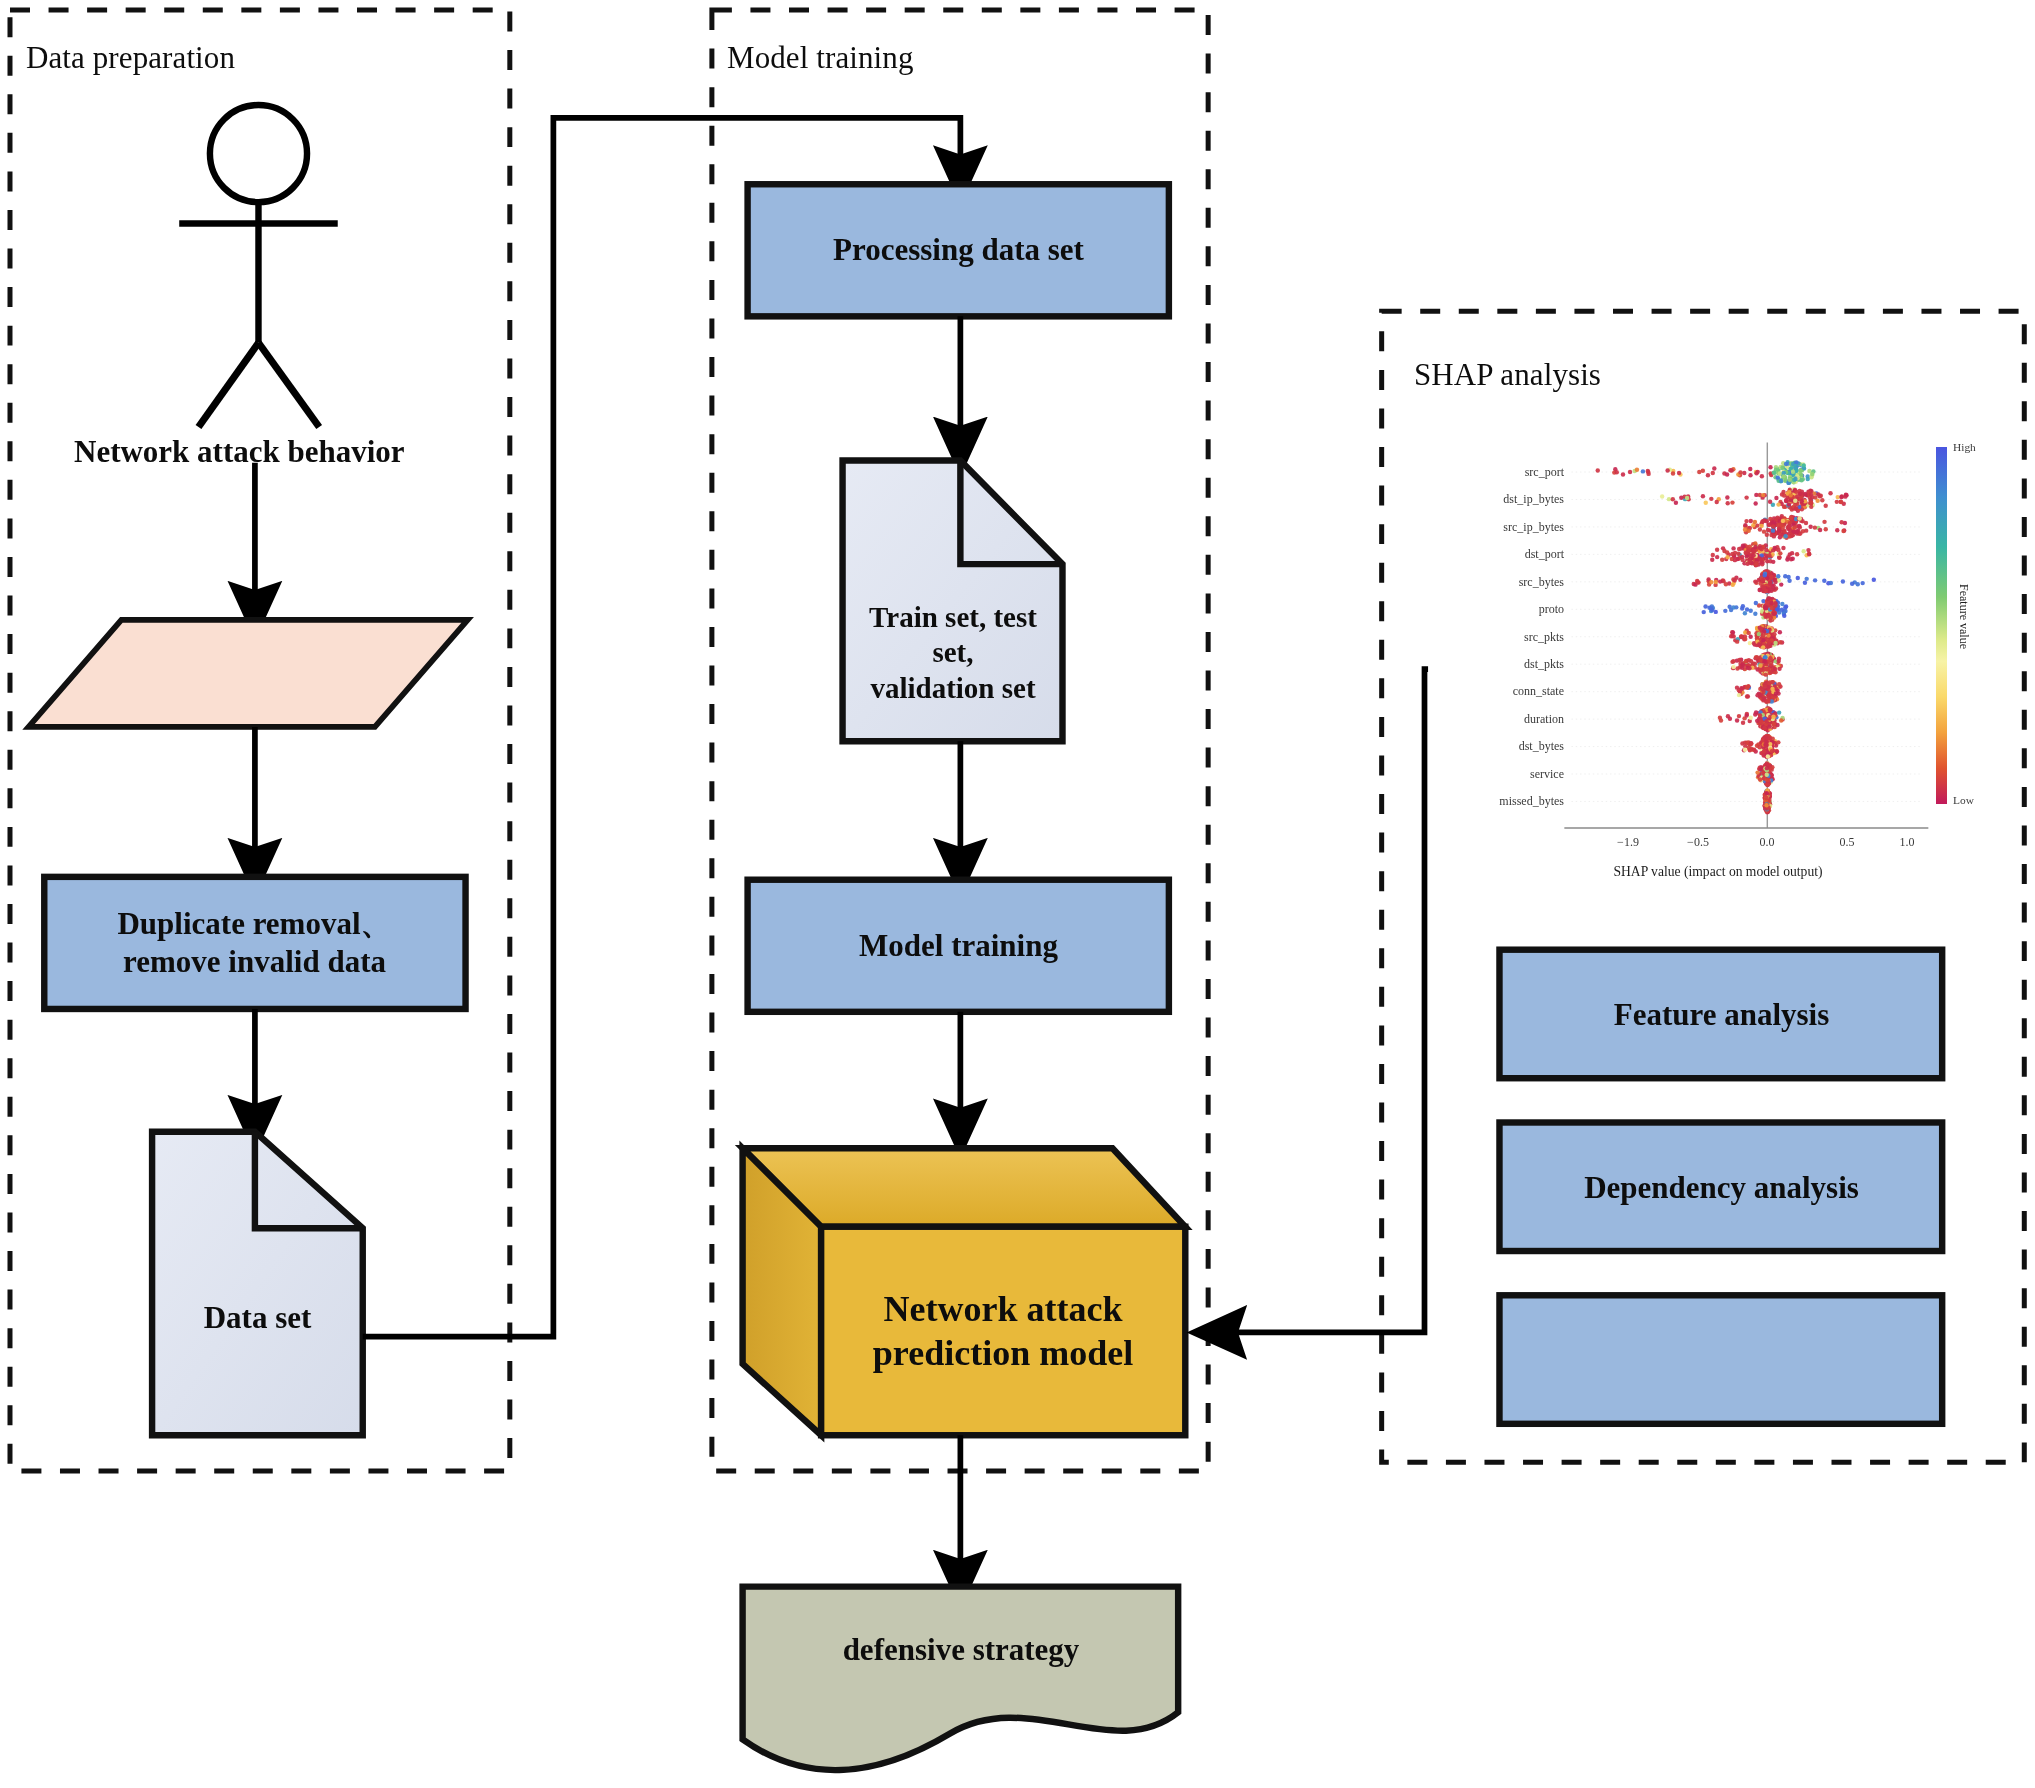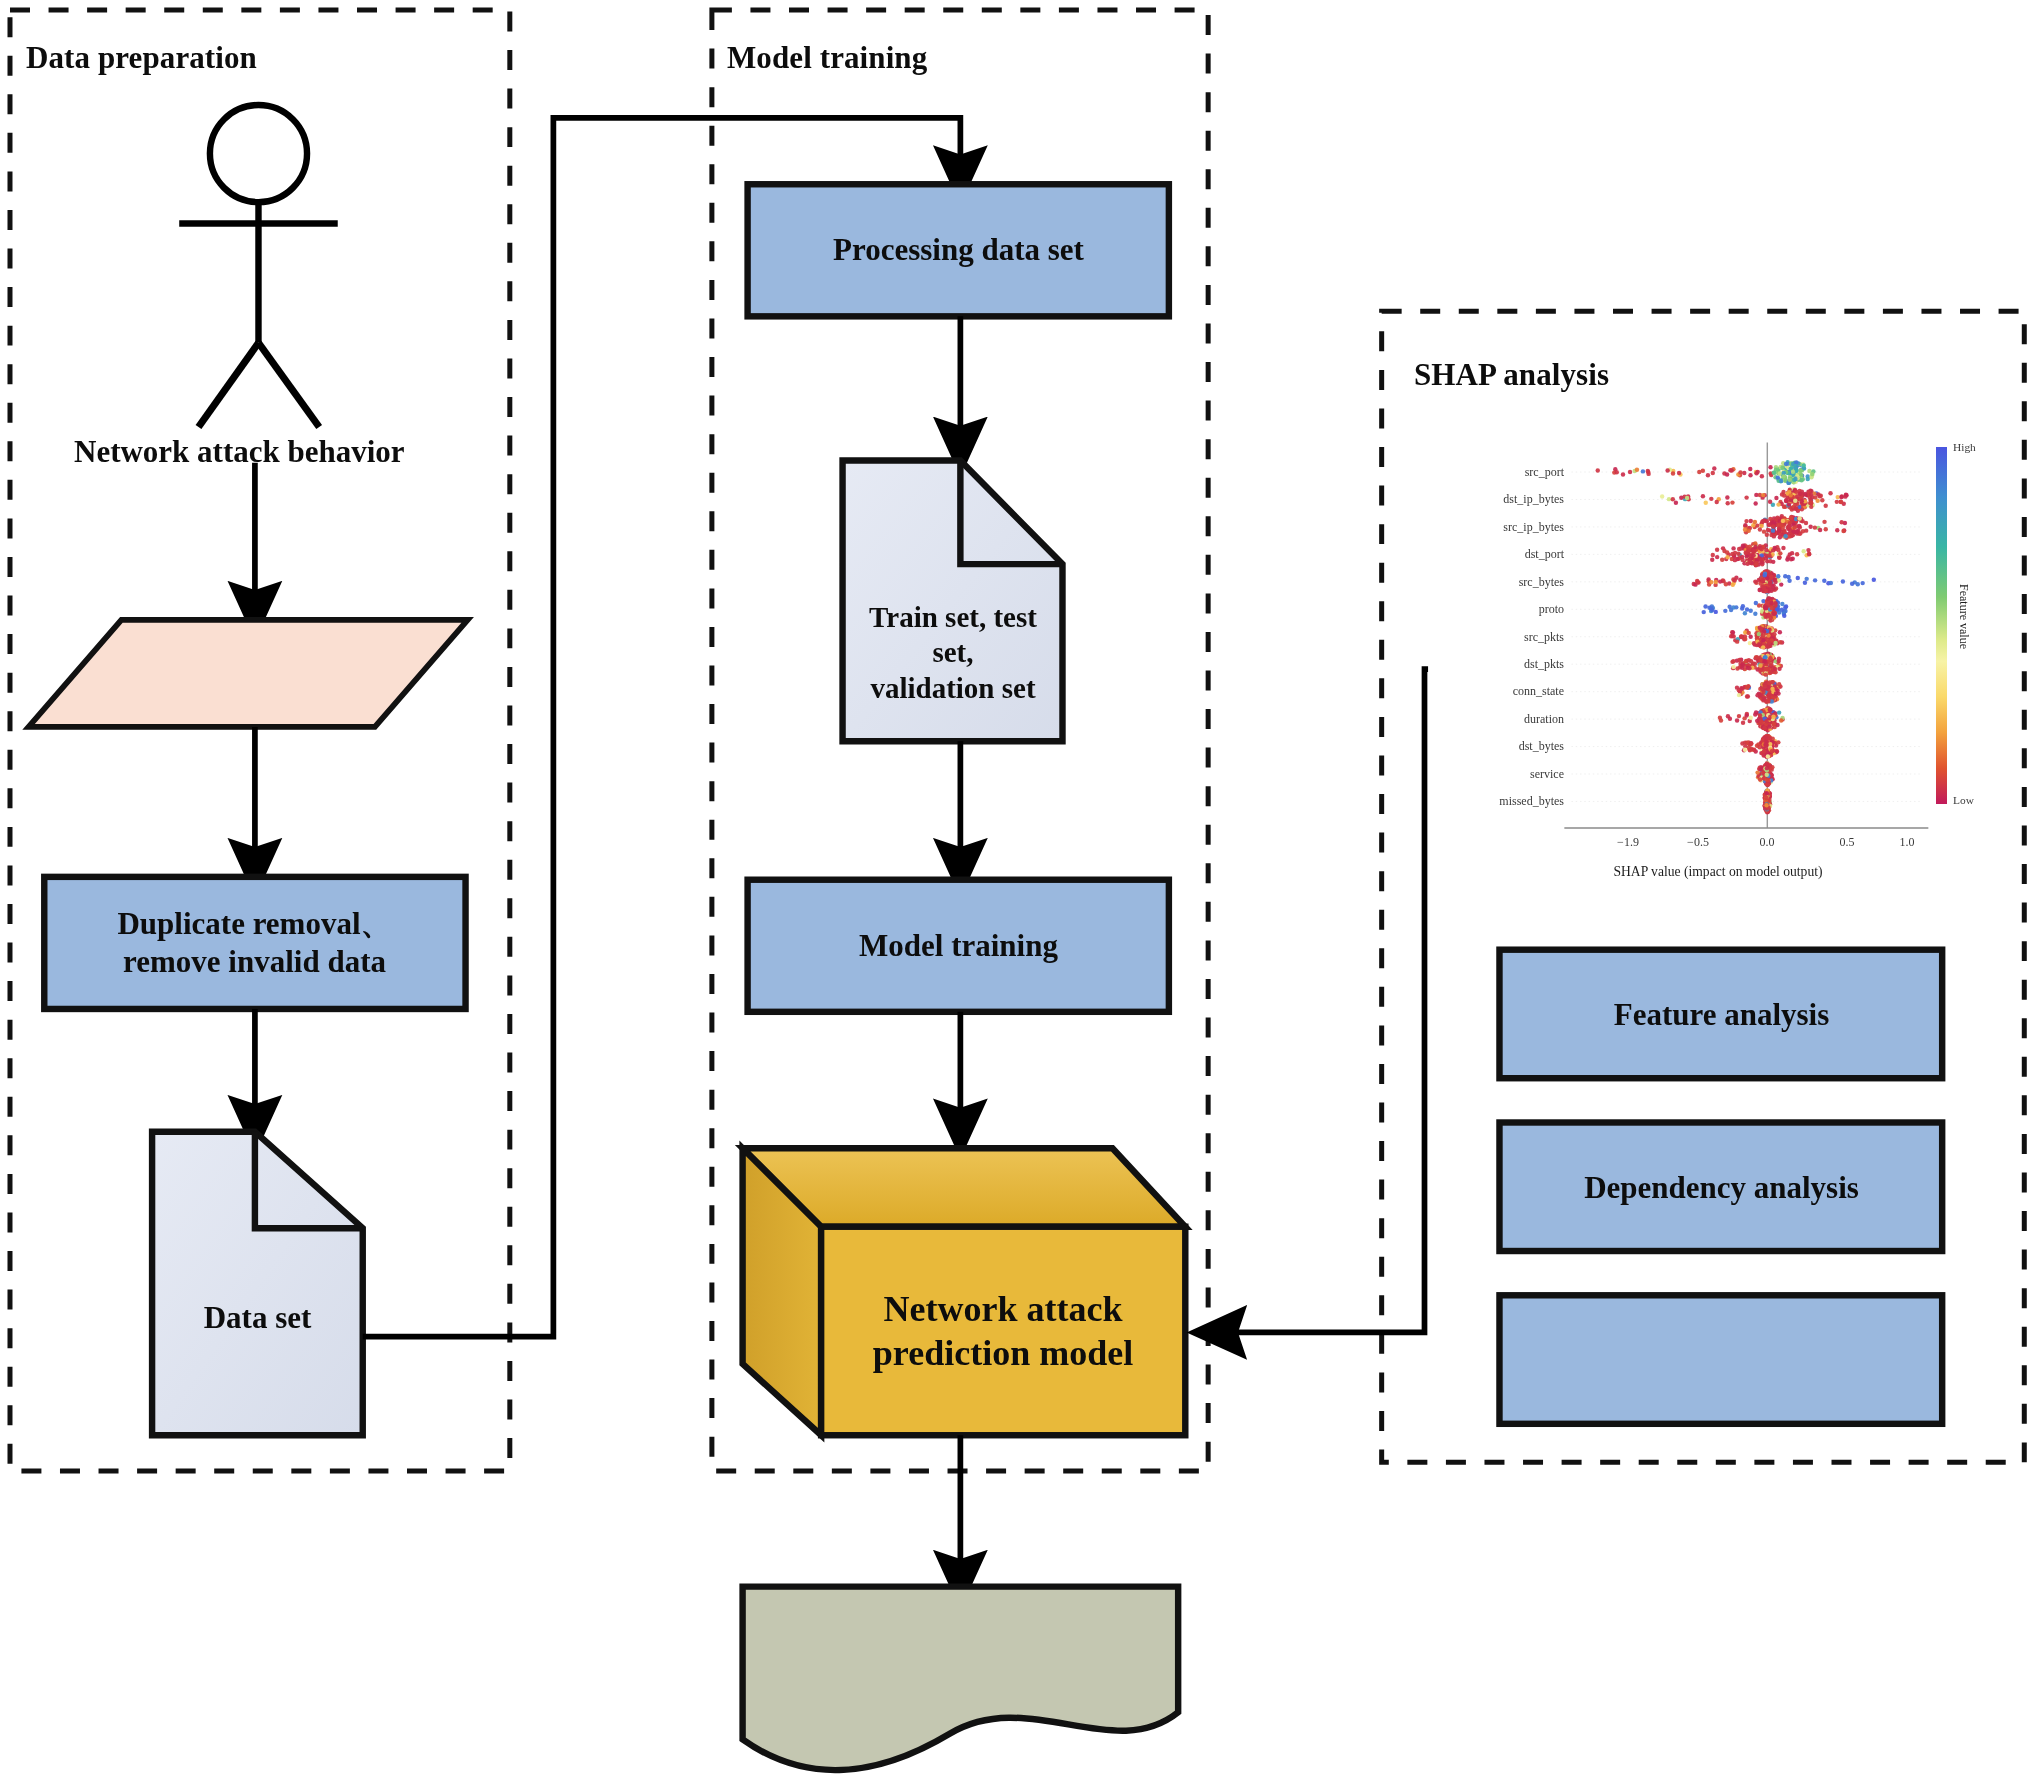--- a/index.html
+++ b/index.html
@@ -1,21 +1,21 @@
 <!DOCTYPE html>
 <html style="font-size:11.4px"><head>
 <meta charset="utf-8">
 <style>
   html,body{margin:0;padding:0;background:#ffffff;}
   body{width:2035px;height:1788px;position:relative;overflow:hidden;
        font-family:"Liberation Serif","DejaVu Serif",serif;}
   #stage{position:absolute;left:0;top:0;width:2035px;height:1788px;}
   svg#canvas{position:absolute;left:0;top:0;width:2035px;height:1788px;}
 
-  .grp-title{position:absolute;font-weight:bold;font-size:31px;color:#0d0d0d;
+  .grp-title{position:absolute;font-weight:normal;font-size:31px;color:#0d0d0d;
              letter-spacing:0.1px;white-space:nowrap;}
   .nodelabel{position:absolute;display:flex;align-items:center;justify-content:center;
              text-align:center;font-weight:bold;color:#0d0d0d;line-height:1.22;
              pointer-events:none;}
   .freelabel{position:absolute;font-weight:bold;font-size:31px;color:#0d0d0d;white-space:nowrap;}
 
   
   #shapfig{position:absolute;}
   .shap-feat{position:absolute;right:0;font-size:12px;color:#3a3a3a;
              font-family:"Liberation Serif","DejaVu Serif",serif;white-space:nowrap;
@@ -117,20 +117,21 @@
 remove invalid data</div>
   <div class="nodelabel" style="left:152px;top:1264px;width:211px;height:107px;font-size:31px;">Data set</div>
 
   <div class="nodelabel" style="left:748px;top:184px;width:421px;height:132px;font-size:31px;">Processing data set</div>
   <div class="nodelabel" style="left:843px;top:571px;width:220px;height:164px;font-size:29px;white-space:pre-line;">Train set, test
 set,
 validation set</div>
   <div class="nodelabel" style="left:748px;top:880px;width:421px;height:132px;font-size:31px;">Model training</div>
   <div class="nodelabel" style="left:821px;top:1257px;width:364px;height:150px;font-size:36px;white-space:pre-line;">Network attack
 prediction model</div>
+  <div class="nodelabel" style="left:743px;top:1607px;width:436px;height:86px;font-size:31px;">defensive strategy</div>
 
   <div class="nodelabel" style="left:1500px;top:950px;width:443px;height:129px;font-size:31px;">Feature analysis</div>
   <div class="nodelabel" style="left:1500px;top:1123px;width:443px;height:129px;font-size:31px;">Dependency analysis</div>
 
   <div id="shapfig" style="left:1443px;top:428px;width:571px;height:486px;">
     <div id="shap-featlabels" style="position:absolute;left:0;top:0;width:121px;height:400px;">
         <div class="shap-feat" style="top: 44px;">src_port</div>
         <div class="shap-feat" style="top: 71px;">dst_ip_bytes</div>
         <div class="shap-feat" style="top: 99px;">src_ip_bytes</div>
         <div class="shap-feat" style="top: 126px;">dst_port</div>

